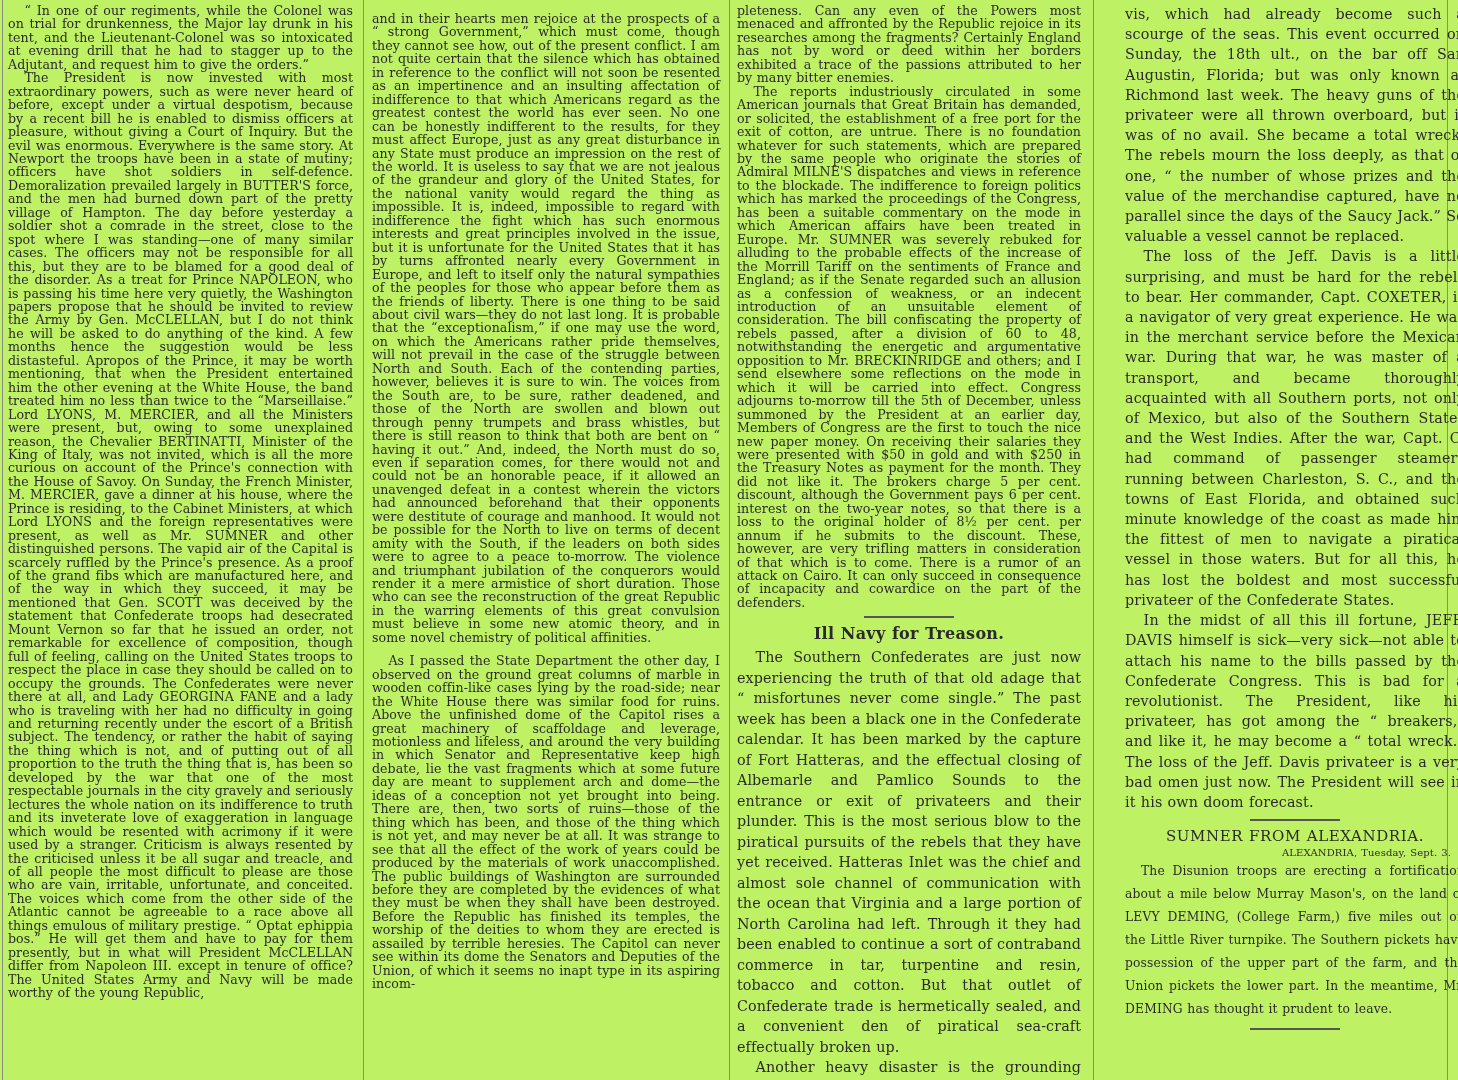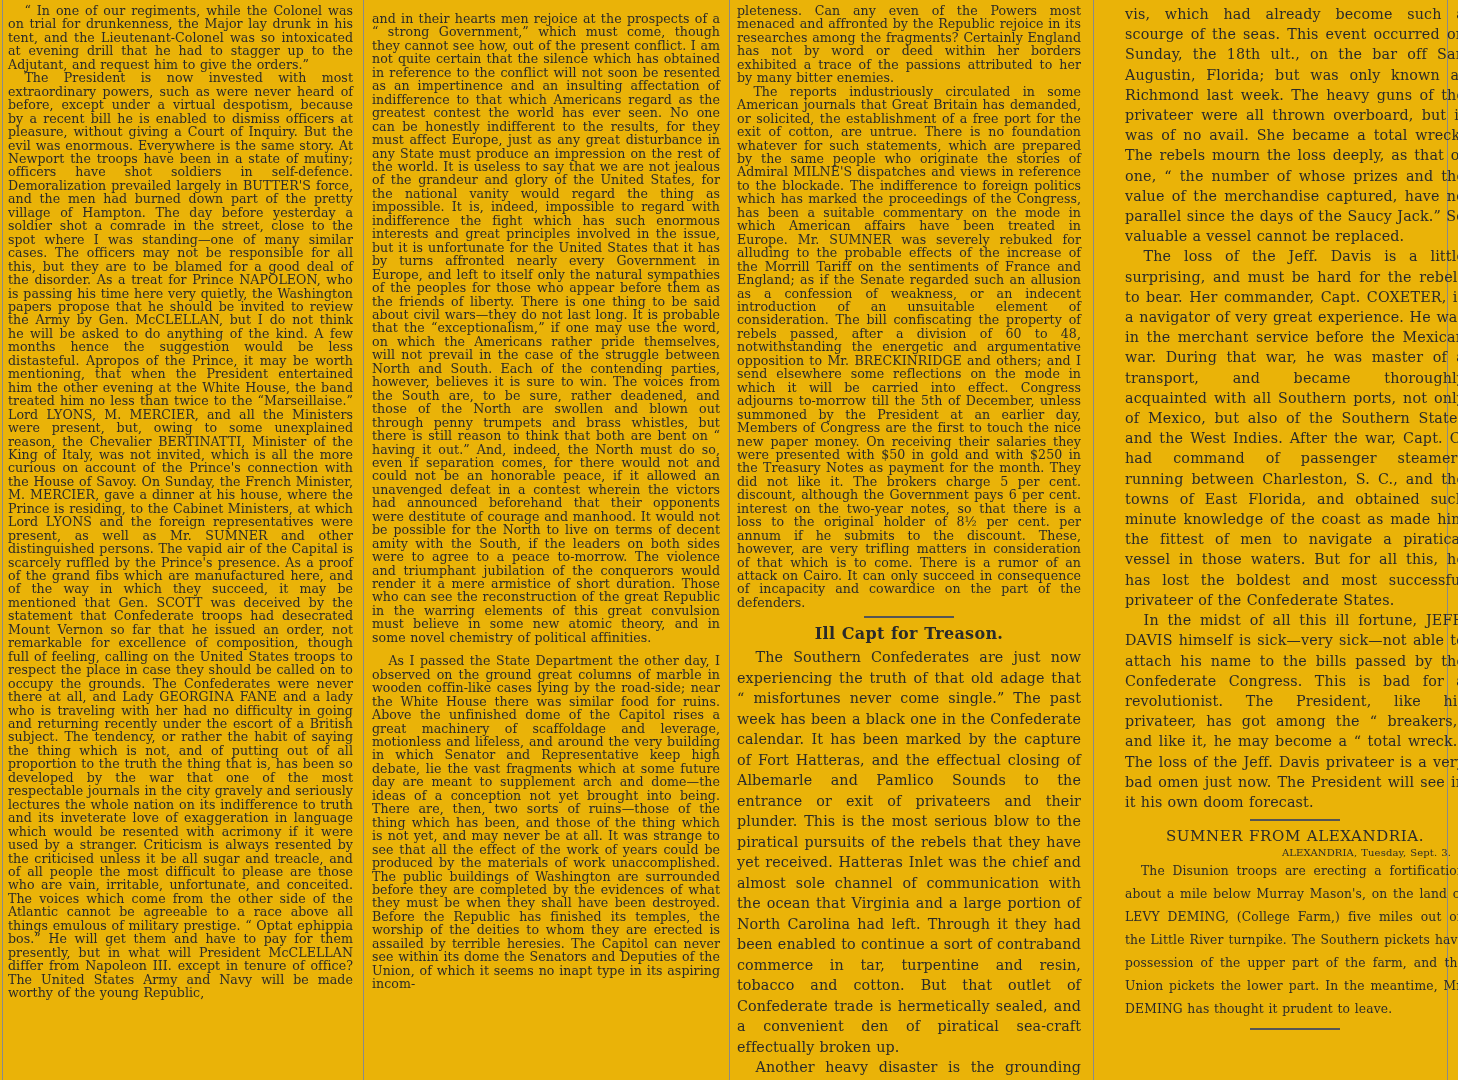--- a/index.html
+++ b/index.html
@@ -3,21 +3,21 @@
   <meta charset="utf-8">
   <style>
     * { box-sizing: border-box; margin: 0; padding: 0; }
     html, body {
       width: 1458px; height: 1080px; overflow: hidden;
       background: #ffffff;
     }
     .page {
       position: relative;
       width: 1458px; height: 1080px;
-      background: #eab308;
+      background: #bef264;
       font-family: "DejaVu Serif", "Liberation Serif", serif;
       color: #2a2a2a;
     }
     .col {
       position: absolute;
       top: 4px;
       font-size: 12.6px;
       line-height: 13.45px;
       text-align: justify;
       letter-spacing: 0.05px;
@@ -70,21 +70,21 @@
   <div class="col col2">
     <p class="noindent">and in their hearts men rejoice at the prospects of a “ strong Government,” which must come, though they cannot see how, out of the present conflict. I am not quite certain that the silence which has obtained in reference to the conflict will not soon be resented as an impertinence and an insulting affectation of indifference to that which Americans regard as the greatest contest the world has ever seen. No one can be honestly indifferent to the results, for they must affect Europe, just as any great disturbance in any State must produce an impression on the rest of the world. It is useless to say that we are not jealous of the grandeur and glory of the United States, for the national vanity would regard the thing as impossible. It is, indeed, impossible to regard with indifference the fight which has such enormous interests and great principles involved in the issue, but it is unfortunate for the United States that it has by turns affronted nearly every Government in Europe, and left to itself only the natural sympathies of the peoples for those who appear before them as the friends of liberty. There is one thing to be said about civil wars—they do not last long. It is probable that the “exceptionalism,” if one may use the word, on which the Americans rather pride themselves, will not prevail in the case of the struggle between North and South. Each of the contending parties, however, believes it is sure to win. The voices from the South are, to be sure, rather deadened, and those of the North are swollen and blown out through penny trumpets and brass whistles, but there is still reason to think that both are bent on “ having it out.” And, indeed, the North must do so, even if separation comes, for there would not and could not be an honorable peace, if it allowed an unavenged defeat in a contest wherein the victors had announced beforehand that their opponents were destitute of courage and manhood. It would not be possible for the North to live on terms of decent amity with the South, if the leaders on both sides were to agree to a peace to-morrow. The violence and triumphant jubilation of the conquerors would render it a mere armistice of short duration. Those who can see the reconstruction of the great Republic in the warring elements of this great convulsion must believe in some new atomic theory, and in some novel chemistry of political affinities.</p>
     <div class="gap"></div>
     <p>As I passed the State Department the other day, I observed on the ground great columns of marble in wooden coffin-like cases lying by the road-side; near the White House there was similar food for ruins. Above the unfinished dome of the Capitol rises a great machinery of scaffoldage and leverage, motionless and lifeless, and around the very building in which Senator and Representative keep high debate, lie the vast fragments which at some future day are meant to supplement arch and dome—the ideas of a conception not yet brought into being. There are, then, two sorts of ruins—those of the thing which has been, and those of the thing which is not yet, and may never be at all. It was strange to see that all the effect of the work of years could be produced by the materials of work unaccomplished. The public buildings of Washington are surrounded before they are completed by the evidences of what they must be when they shall have been destroyed. Before the Republic has finished its temples, the worship of the deities to whom they are erected is assailed by terrible heresies. The Capitol can never see within its dome the Senators and Deputies of the Union, of which it seems no inapt type in its aspiring incom-</p>
   </div>
 
   <div class="col col3">
     <p class="noindent">pleteness. Can any even of the Powers most menaced and affronted by the Republic rejoice in its researches among the fragments? Certainly England has not by word or deed within her borders exhibited a trace of the passions attributed to her by many bitter enemies.</p>
     <p>The reports industriously circulated in some American journals that Great Britain has demanded, or solicited, the establishment of a free port for the exit of cotton, are untrue. There is no foundation whatever for such statements, which are prepared by the same people who originate the stories of Admiral MILNE'S dispatches and views in reference to the blockade. The indifference to foreign politics which has marked the proceedings of the Congress, has been a suitable commentary on the mode in which American affairs have been treated in Europe. Mr. SUMNER was severely rebuked for alluding to the probable effects of the increase of the Morrill Tariff on the sentiments of France and England; as if the Senate regarded such an allusion as a confession of weakness, or an indecent introduction of an unsuitable element of consideration. The bill confiscating the property of rebels passed, after a division of 60 to 48, notwithstanding the energetic and argumentative opposition to Mr. BRECKINRIDGE and others; and I send elsewhere some reflections on the mode in which it will be carried into effect. Congress adjourns to-morrow till the 5th of December, unless summoned by the President at an earlier day, Members of Congress are the first to touch the nice new paper money. On receiving their salaries they were presented with $50 in gold and with $250 in the Treasury Notes as payment for the month. They did not like it. The brokers charge 5 per cent. discount, although the Government pays 6 per cent. interest on the two-year notes, so that there is a loss to the original holder of 8½ per cent. per annum if he submits to the discount. These, however, are very trifling matters in consideration of that which is to come. There is a rumor of an attack on Cairo. It can only succeed in consequence of incapacity and cowardice on the part of the defenders.</p>
     <div class="rule-short"></div>
-    <div class="headline">Ill Capt for Treason.</div>
+    <div class="headline">Ill Navy for Treason.</div>
     <div class="omens-body">
       <p>The Southern Confederates are just now experiencing the truth of that old adage that “ misfortunes never come single.” The past week has been a black one in the Confederate calendar. It has been marked by the capture of Fort Hatteras, and the effectual closing of Albemarle and Pamlico Sounds to the entrance or exit of privateers and their plunder. This is the most serious blow to the piratical pursuits of the rebels that they have yet received. Hatteras Inlet was the chief and almost sole channel of communication with the ocean that Virginia and a large portion of North Carolina had left. Through it they had been enabled to continue a sort of contraband commerce in tar, turpentine and resin, tobacco and cotton. But that outlet of Confederate trade is hermetically sealed, and a convenient den of piratical sea-craft effectually broken up.</p>
       <p>Another heavy disaster is the grounding and total loss of the celebrated privateer Jeff. Da-</p>
     </div>
   </div>
 
   <div class="col col4">
     <p class="noindent">vis, which had already become such a scourge of the seas. This event occurred on Sunday, the 18th ult., on the bar off San Augustin, Florida; but was only known at Richmond last week. The heavy guns of the privateer were all thrown overboard, but it was of no avail. She became a total wreck. The rebels mourn the loss deeply, as that of one, “ the number of whose prizes and the value of the merchandise captured, have no parallel since the days of the Saucy Jack.” So valuable a vessel cannot be replaced.</p>
     <p>The loss of the Jeff. Davis is a little surprising, and must be hard for the rebels to bear. Her commander, Capt. COXETER, is a navigator of very great experience. He was in the merchant service before the Mexican war. During that war, he was master of a transport, and became thoroughly acquainted with all Southern ports, not only of Mexico, but also of the Southern States and the West Indies. After the war, Capt. C. had command of passenger steamers running between Charleston, S. C., and the towns of East Florida, and obtained such minute knowledge of the coast as made him the fittest of men to navigate a piratical vessel in those waters. But for all this, he has lost the boldest and most successful privateer of the Confederate States.</p>
     <p>In the midst of all this ill fortune, JEFF. DAVIS himself is sick—very sick—not able to attach his name to the bills passed by the Confederate Congress. This is bad for a revolutionist. The President, like his privateer, has got among the “ breakers,” and like it, he may become a “ total wreck.” The loss of the Jeff. Davis privateer is a very bad omen just now. The President will see in it his own doom forecast.</p>

